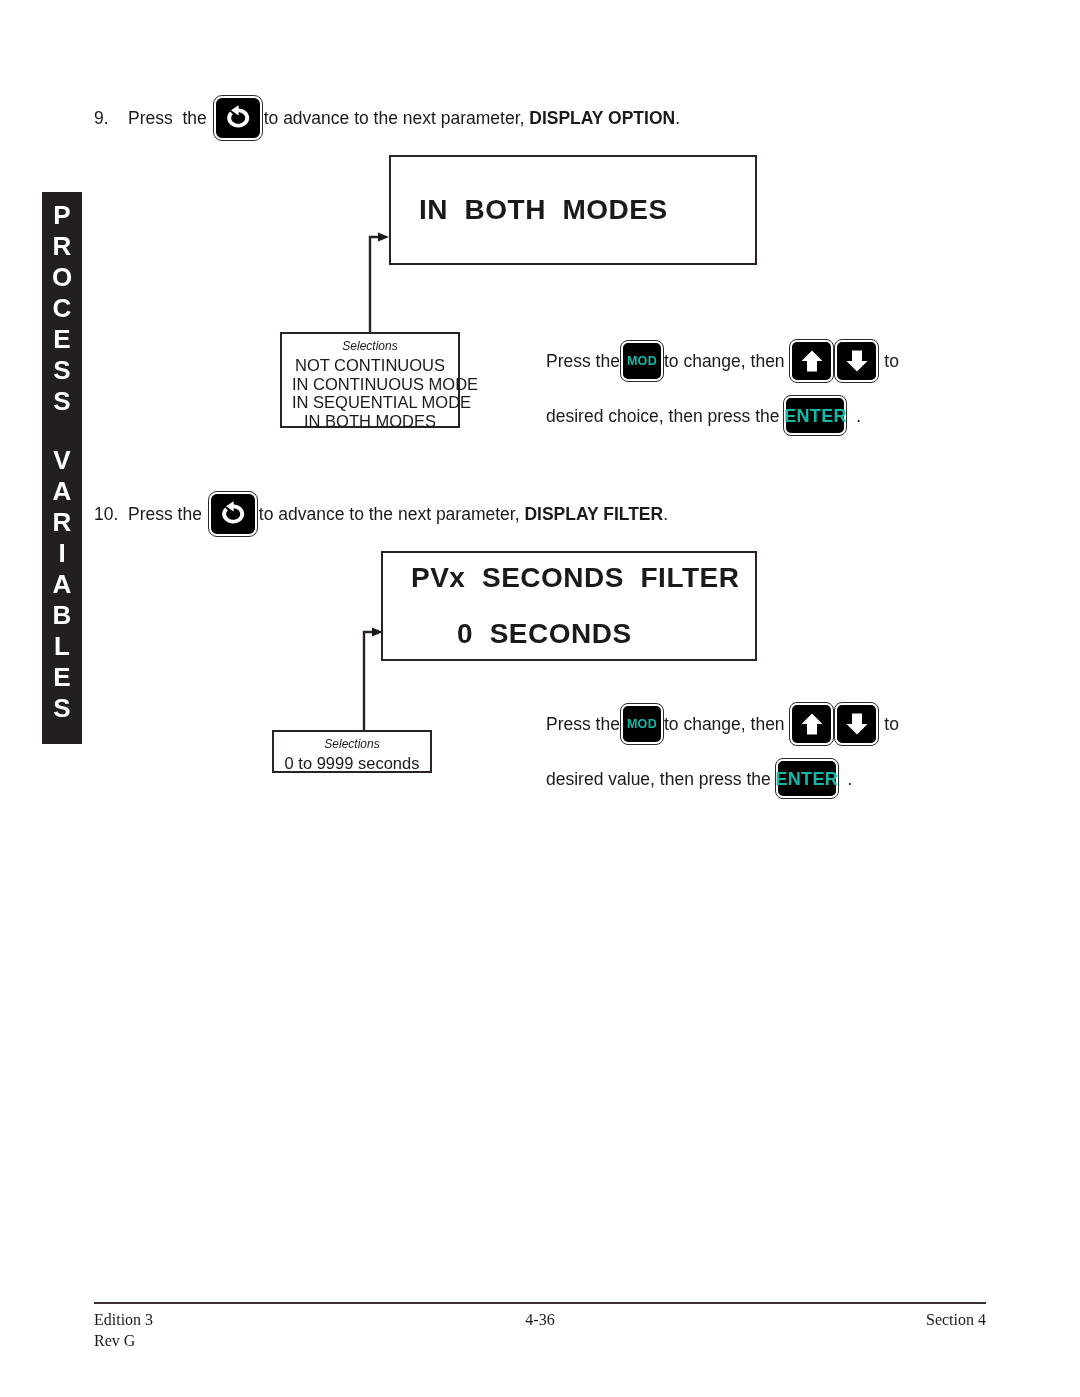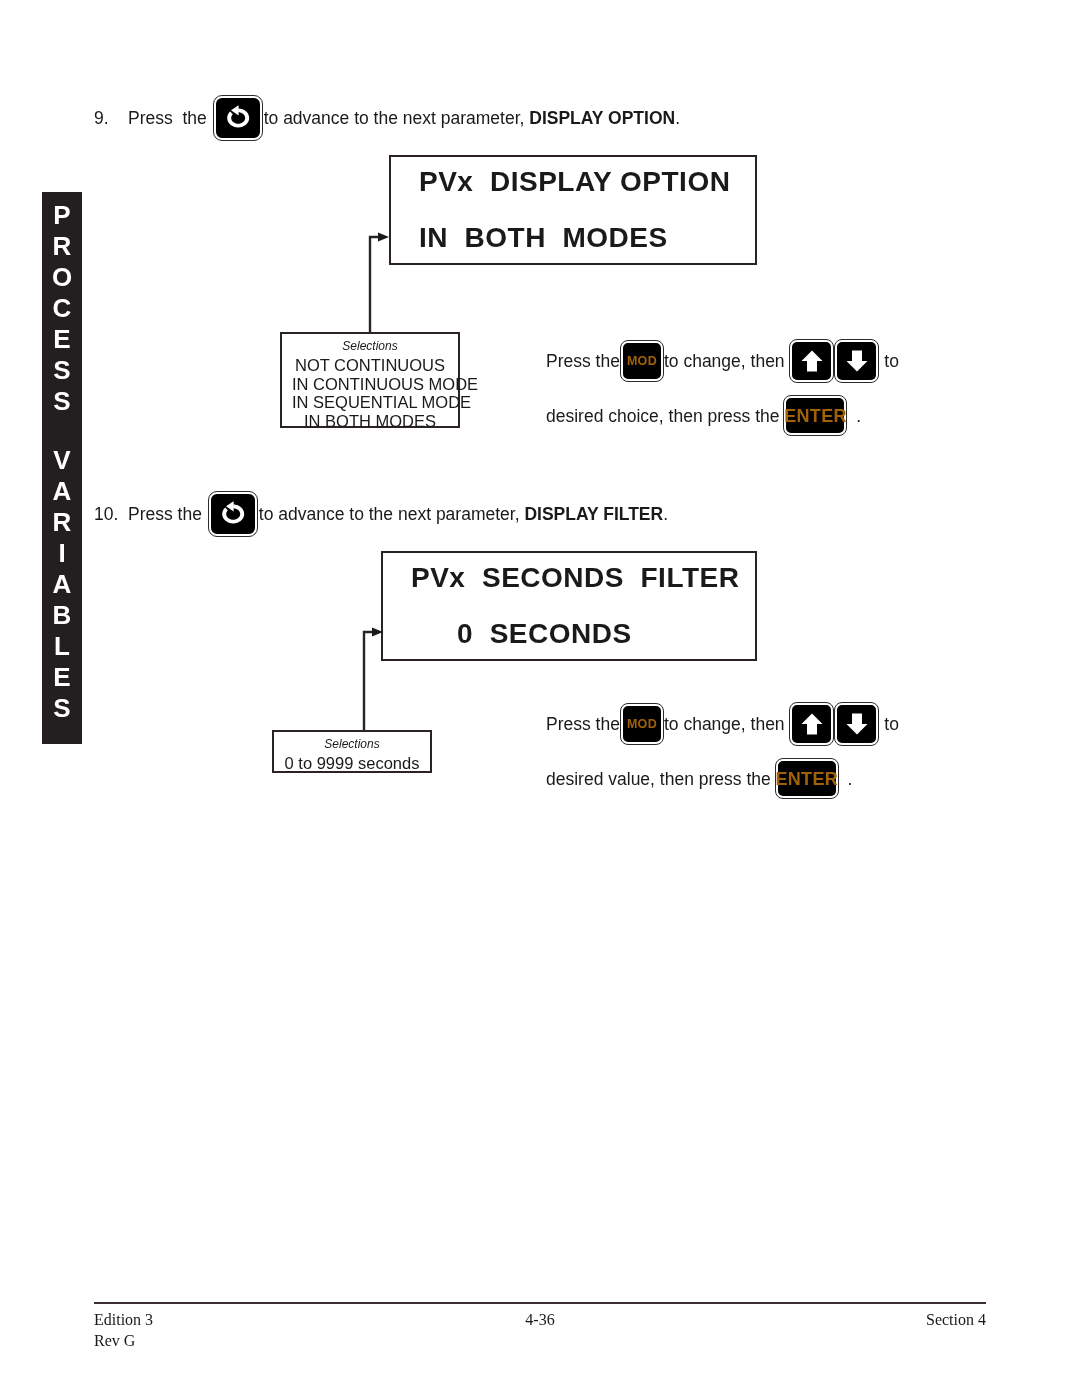--- a/index.html
+++ b/index.html
@@ -66,21 +66,21 @@
 
   
   .key {
     display: inline-flex;
     align-items: center;
     justify-content: center;
     background: #000000;
     border: 2.5px solid #ffffff;
     outline: 1.5px solid #2b2b2b;
     border-radius: 7px;
-    color: #a16207;
+    color: #14b8a6;
     font-weight: bold;
     vertical-align: middle;
     box-sizing: border-box;
   }
   .key-adv {
     width: 48px;
     height: 44px;
     border-radius: 8px;
     margin: 0 2px;
   }
@@ -241,21 +241,20 @@
         <path d="M17.6 2.2 L17.6 12.4 L10.0 7.3 Z"></path>
       </g>
     </svg>
   </span>
   <span class="t">to advance to the next parameter, </span>
     <b>DISPLAY OPTION</b>
     <span>.</span>
 </div>
 
 <div class="lcd" style="left:389px; top:155px; width:368px; height:110px;">
-  <div class="l1">PVx  DISPLAY OPTION</div>
   <div class="l2">IN  BOTH  MODES</div>
 </div>
 
 <svg class="connector" style="left:336px; top:225px; width:70px; height:115px;" width="70" height="115" viewBox="0 0 70 115">
   <polyline points="34,113 34,12 48,12" fill="none" stroke="#2a2228" stroke-width="2.4"></polyline>
   <polygon points="53,12 42,7.5 42,16.5" fill="#1a1a1a"></polygon>
 </svg>
 
 <div class="sel" style="left:280px; top:332px; width:180px; height:96px;">
   <div class="hdr">Selections</div>

